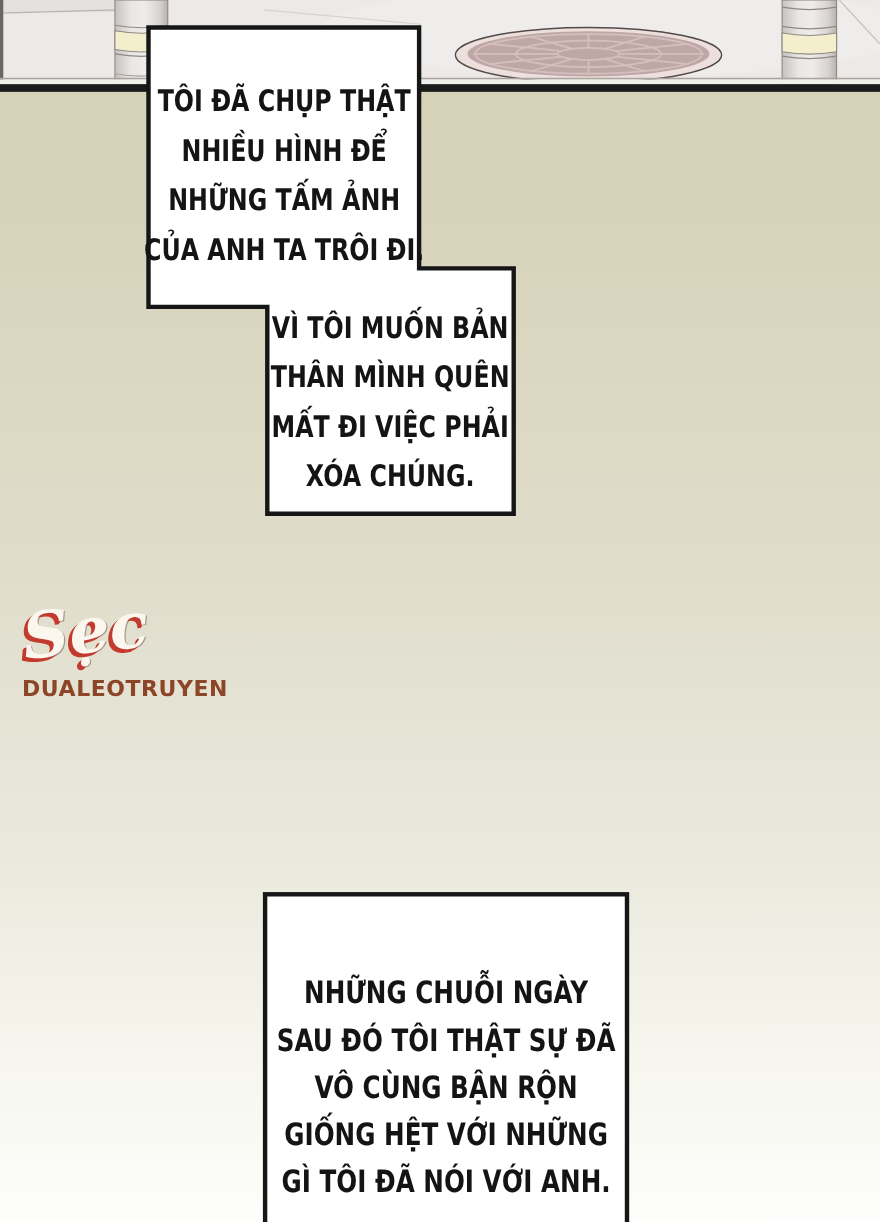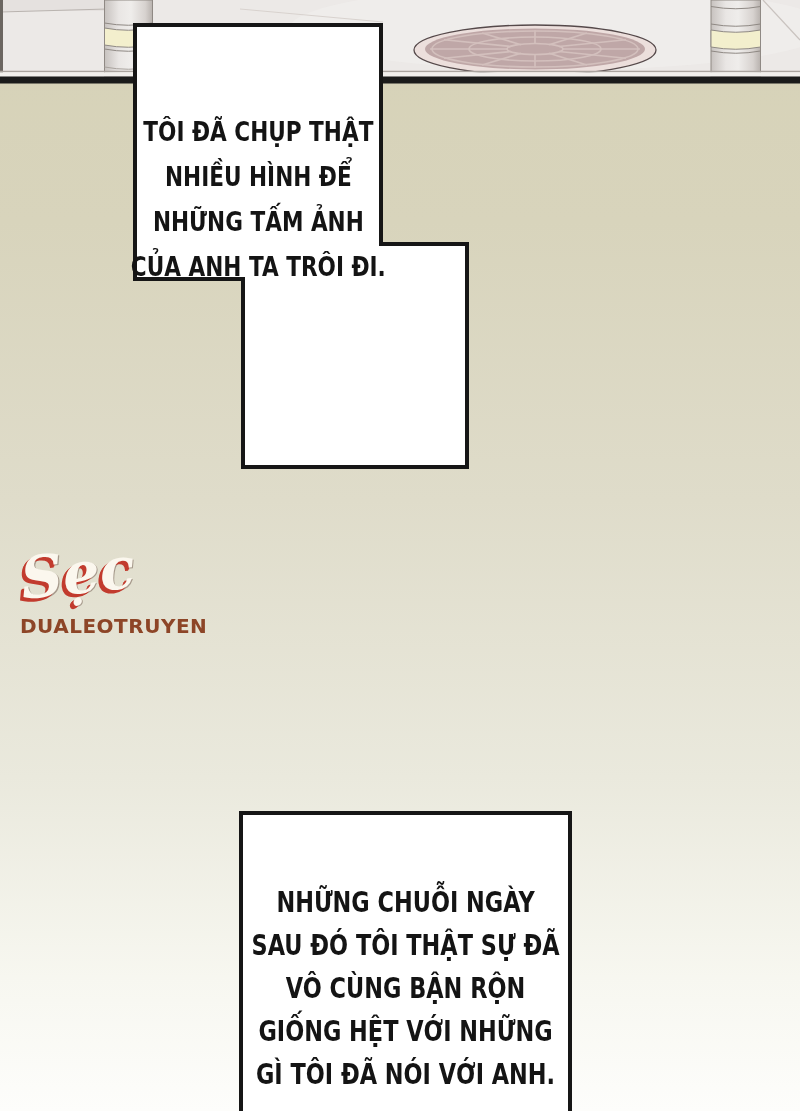--- a/index.html
+++ b/index.html
@@ -14,21 +14,21 @@
   .abs{position:absolute;}
   svg{display:block;}
   
   .cap{
     display:flex;flex-direction:column;align-items:center;
     color:var(--text);font-weight:bold;text-align:center;
     pointer-events:none;
   }
   .cap .stack{display:flex;flex-direction:column;align-items:center;transform:scaleX(0.8);transform-origin:50% 50%;}
   .cap .line{white-space:nowrap;}
-  .cap1{left:133px;top:23px;width:250px;height:258px;justify-content:flex-end;padding-top:8px;}
+  .cap1{left:133px;top:23px;width:250px;height:258px;justify-content:center;padding-top:8px;}
   .cap1 .line{font-size:27px;line-height:45px;}
   .cap2{left:241px;top:242px;width:228px;height:227px;justify-content:center;padding-top:10px;}
   .cap2 .line{font-size:27px;line-height:45px;}
   .cap3{left:239px;top:811px;width:333px;height:300px;justify-content:flex-start;padding-top:70px;}
   .cap3 .line{font-size:28px;line-height:43px;}
   
   .watermark{left:10px;top:540px;width:160px;pointer-events:none;}
   .wm-logo{
     font-family:"DejaVu Serif","Liberation Serif",serif;
     font-style:italic;font-weight:bold;font-size:58px;line-height:58px;
@@ -121,20 +121,28 @@
 
   <div class="abs cap cap1">
     <div class="stack">
       <span class="line">TÔI ĐÃ CHỤP THẬT</span>
       <span class="line">NHIỀU HÌNH ĐỂ</span>
       <span class="line">NHỮNG TẤM ẢNH</span>
       <span class="line">CỦA ANH TA TRÔI ĐI.</span>
     </div>
   </div>
 
+  <div class="abs cap cap2">
+    <div class="stack">
+      <span class="line">VÌ TÔI MUỐN BẢN</span>
+      <span class="line">THÂN MÌNH QUÊN</span>
+      <span class="line">MẤT ĐI VIỆC PHẢI</span>
+      <span class="line">XÓA CHÚNG.</span>
+    </div>
+  </div>
 
   <div class="abs cap cap3">
     <div class="stack">
       <span class="line">NHỮNG CHUỖI NGÀY</span>
       <span class="line">SAU ĐÓ TÔI THẬT SỰ ĐÃ</span>
       <span class="line">VÔ CÙNG BẬN RỘN</span>
       <span class="line">GIỐNG HỆT VỚI NHỮNG</span>
       <span class="line">GÌ TÔI ĐÃ NÓI VỚI ANH.</span>
     </div>
   </div>

